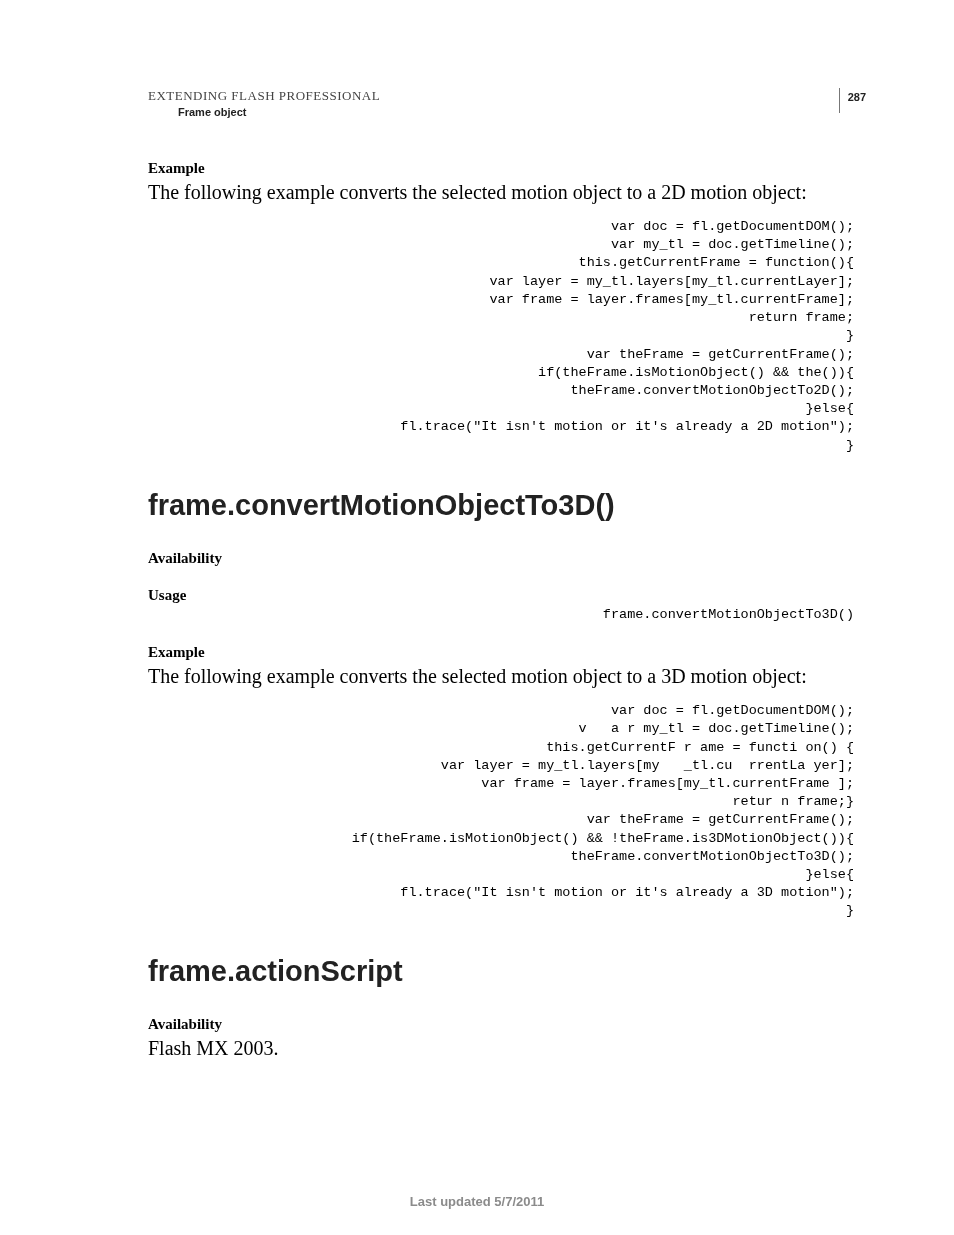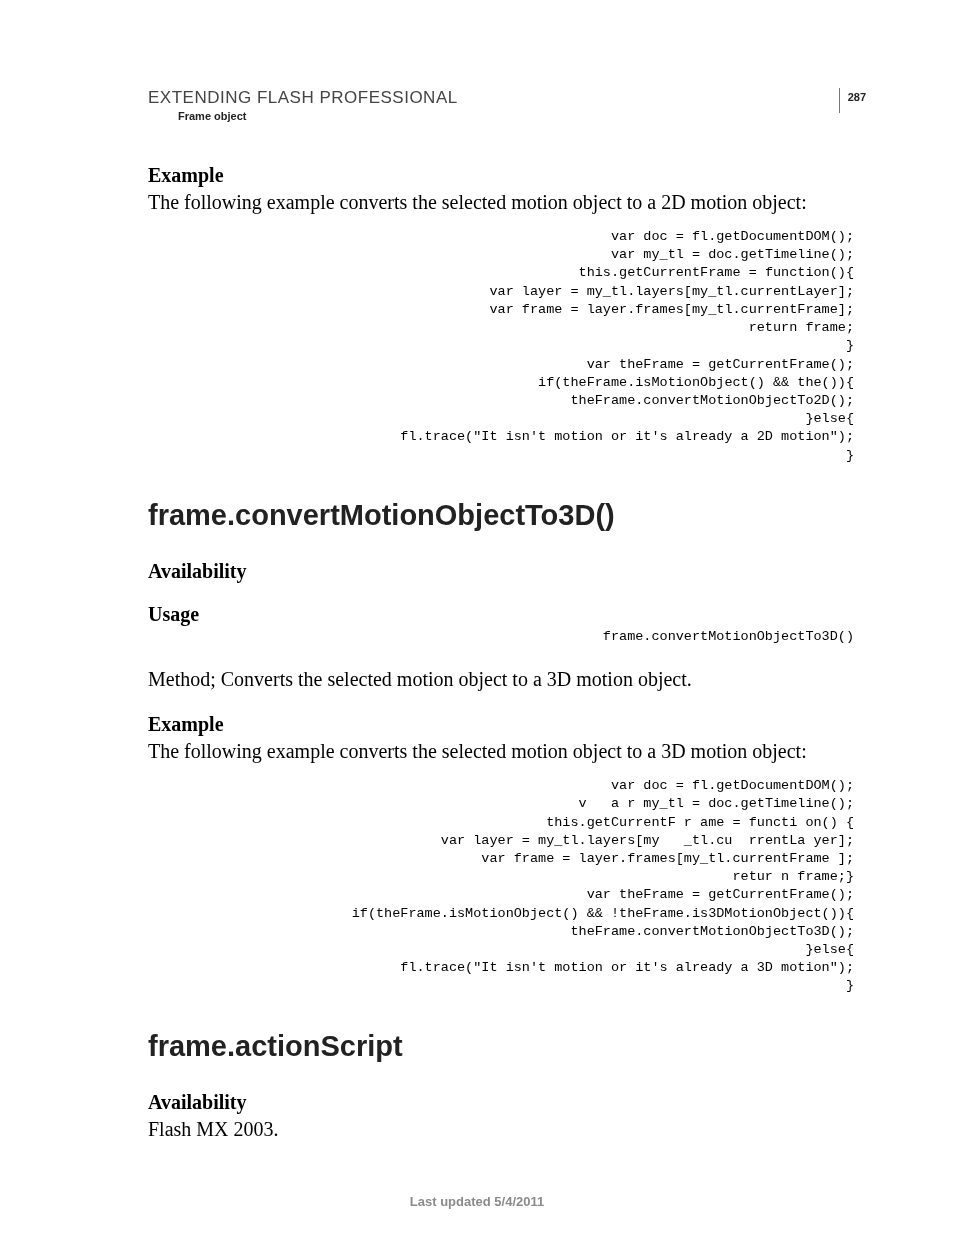--- a/index.html
+++ b/index.html
@@ -13,22 +13,22 @@
     width: 954px;
     height: 1235px;
     position: relative;
     box-sizing: border-box;
     padding: 88px 100px 40px 148px;
   }
   .header-block {
     margin-bottom: 42px;
   }
   .header-line1 {
-    font-family: Liberation Sans, sans-serif;
-    font-size: 17px;
+    font-family: Liberation Serif, serif;
+    font-size: 13px;
     letter-spacing: 0.5px;
     color: #444;
     margin-bottom: 2px;
   }
   .header-line2 {
     font-family: "Myriad Pro", "Helvetica Neue", Arial, sans-serif;
     font-size: 11px;
     font-weight: bold;
     color: #222;
     margin-left: 30px;
@@ -40,21 +40,21 @@
     font-family: "Myriad Pro", "Helvetica Neue", Arial, sans-serif;
     font-size: 11px;
     font-weight: bold;
     color: #222;
     border-left: 1px solid #777;
     padding: 3px 0 10px 8px;
   }
   .section-head {
     font-family: "Minion Pro", "Times New Roman", Georgia, serif;
     font-weight: bold;
-    font-size: 20px;
+    font-size: 15px;
     margin-top: 0;
     margin-bottom: 2px;
   }
   .body-text {
     font-family: "Minion Pro", "Times New Roman", Georgia, serif;
     font-size: 20px;
     line-height: 1.35;
     margin-bottom: 12px;
   }
   .code {
@@ -121,21 +121,20 @@
   <div class="block">
     <div class="section-head">Availability</div>
   </div>
 
   <div class="block">
     <div class="section-head">Usage</div>
     <div class="code" style="margin-bottom:14px;">frame.convertMotionObjectTo3D()</div>
   </div>
 
   <div class="block">
-    <div class="body-text">Method; Converts the selected motion object to a 3D motion object.</div>
   </div>
 
   <div class="block">
     <div class="section-head">Example</div>
     <div class="body-text">The following example converts the selected motion object to a 3D motion object:</div>
     <div class="code">var doc = fl.getDocumentDOM();
 v   a r my_tl = doc.getTimeline();
 this.getCurrentF r ame = functi on() {
 var layer = my_tl.layers[my   _tl.cu  rrentLa yer];
 var frame = layer.frames[my_tl.currentFrame ];
@@ -148,14 +147,14 @@
 }</div>
   </div>
 
   <div class="h1">frame.actionScript</div>
 
   <div class="block">
     <div class="section-head">Availability</div>
     <div class="body-text">Flash MX 2003.</div>
   </div>
 
-  <div class="footer">Last updated 5/4/2011</div>
+  <div class="footer">Last updated 5/7/2011</div>
 </div>
 
 </body></html>

